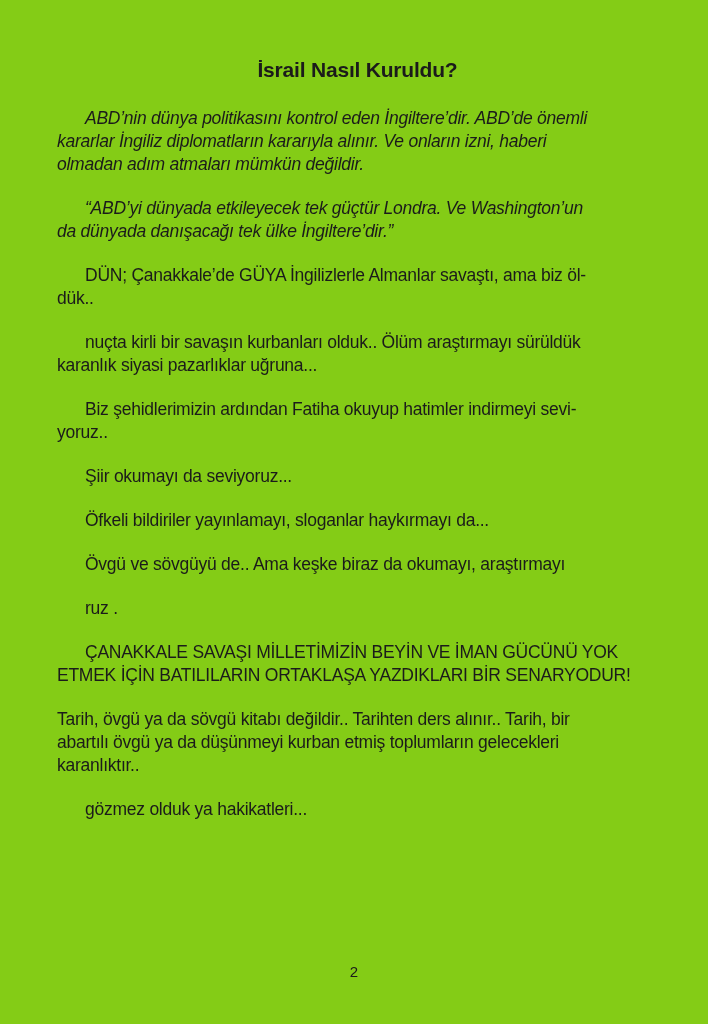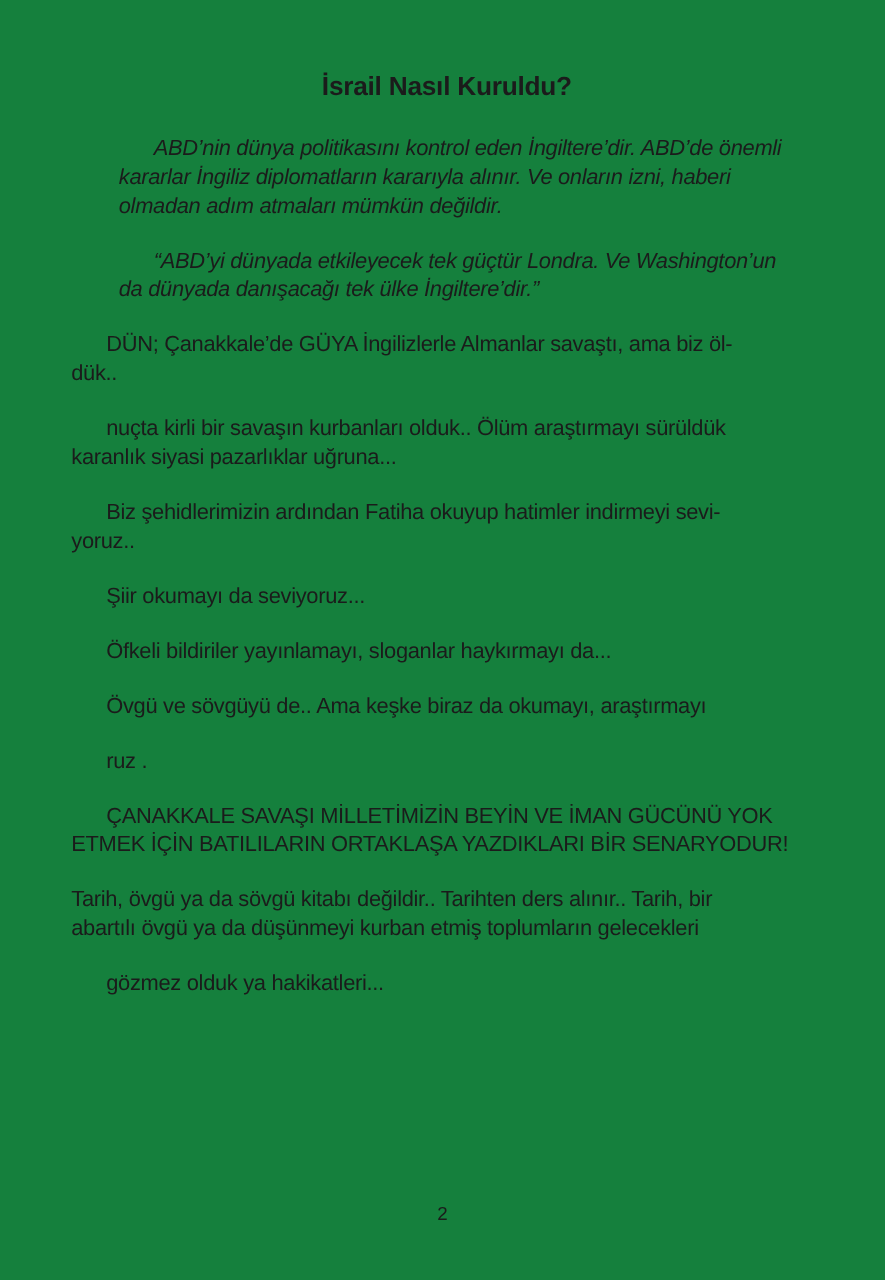--- a/index.html
+++ b/index.html
@@ -4,21 +4,21 @@
 <style>
   html, body {
     margin: 0;
     padding: 0;
     background: #ffffff;
   }
   .page {
     position: relative;
     width: 708px;
     height: 1024px;
-    background: #15803d;
+    background: #84cc16;
     overflow: hidden;
     font-family: "Liberation Sans", sans-serif;
     color: #1b1b1b;
     box-sizing: border-box;
     padding: 57px 50px 0 57px;
   }
   .title {
     text-align: center;
     font-size: 21px;
     font-weight: bold;
@@ -27,21 +27,20 @@
     letter-spacing: -0.2px;
   }
   .body-text {
     width: 601px;
   }
   .para {
     margin: 0 0 21px 0;
   }
   .para.italic {
     font-style: italic;
-    margin-left: 38px;
   }
   .line {
     font-size: 17.5px;
     line-height: 23px;
     letter-spacing: -0.25px;
     white-space: nowrap;
   }
   .para.indent .line:first-child {
     padding-left: 28px;
   }
@@ -95,20 +94,21 @@
       <div class="para indent">
         <div class="line">ruz .</div>
       </div>
       <div class="para indent">
         <div class="line">ÇANAKKALE SAVAŞI MİLLETİMİZİN BEYİN VE İMAN GÜCÜNÜ YOK</div>
         <div class="line">ETMEK İÇİN BATILILARIN ORTAKLAŞA YAZDIKLARI BİR SENARYODUR!</div>
       </div>
       <div class="para">
         <div class="line">Tarih, övgü ya da sövgü kitabı değildir.. Tarihten ders alınır.. Tarih, bir</div>
         <div class="line">abartılı övgü ya da düşünmeyi kurban etmiş toplumların gelecekleri</div>
+        <div class="line">karanlıktır..</div>
       </div>
       <div class="para indent">
         <div class="line">gözmez olduk ya hakikatleri...</div>
       </div>
     </div>
 
   <div class="page-number">2</div>
 </div>
 
 </body></html>

